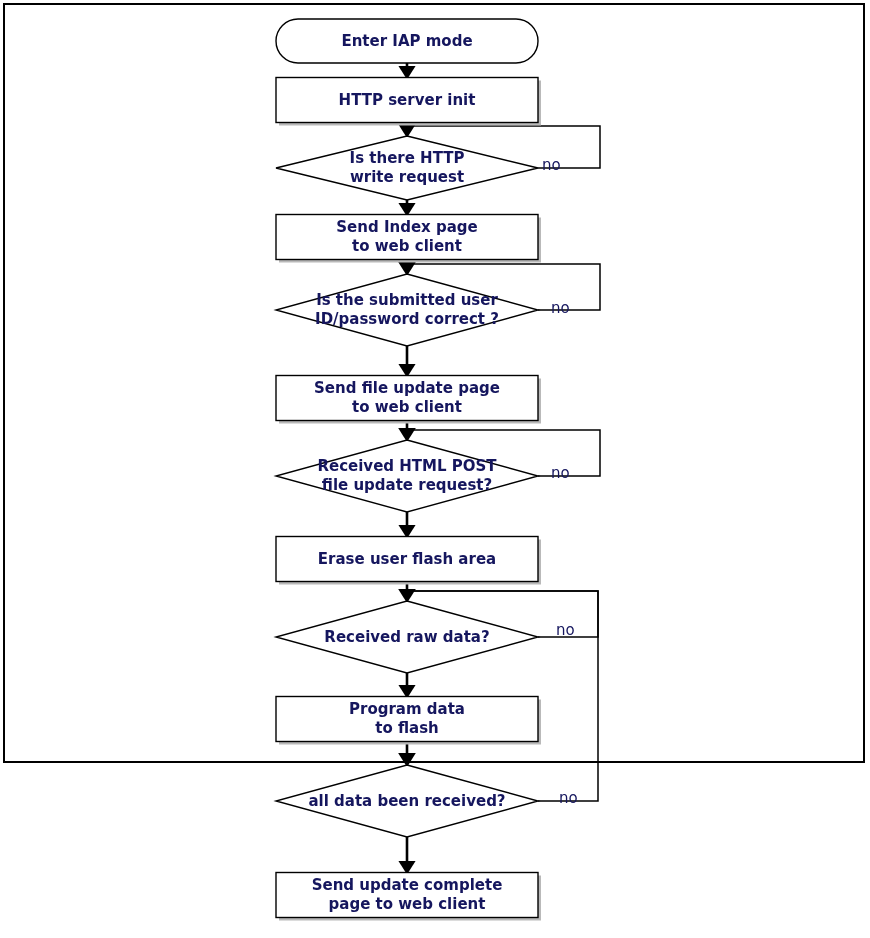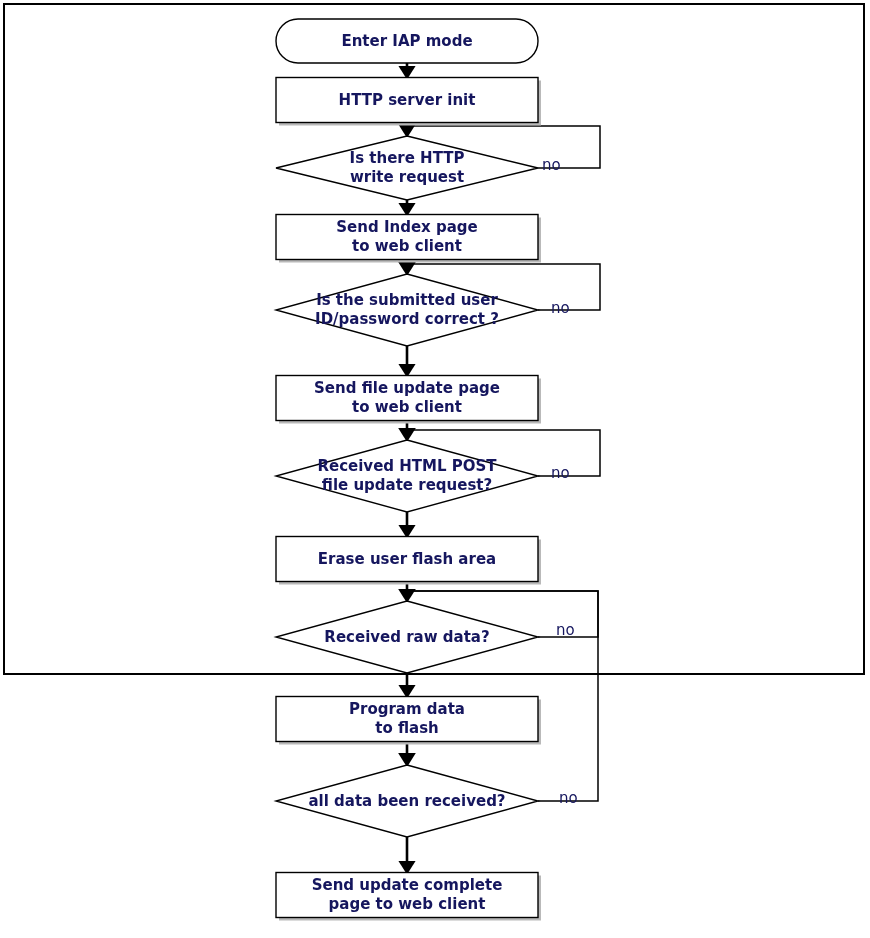--- a/index.html
+++ b/index.html
@@ -11,21 +11,21 @@
     width: 870px;
     height: 938px;
     font-family: "DejaVu Sans", sans-serif;
     overflow: hidden;
   }
   #frame {
     position: absolute;
     left: 3px;
     top: 3px;
     width: 862px;
-    height: 672px;
+    height: 760px;
     border: 2px solid #000000;
     box-sizing: border-box;
     background: #ffffff;
   }
   #flow {
     position: absolute;
     left: 0;
     top: 0;
   }
   .node-text {

